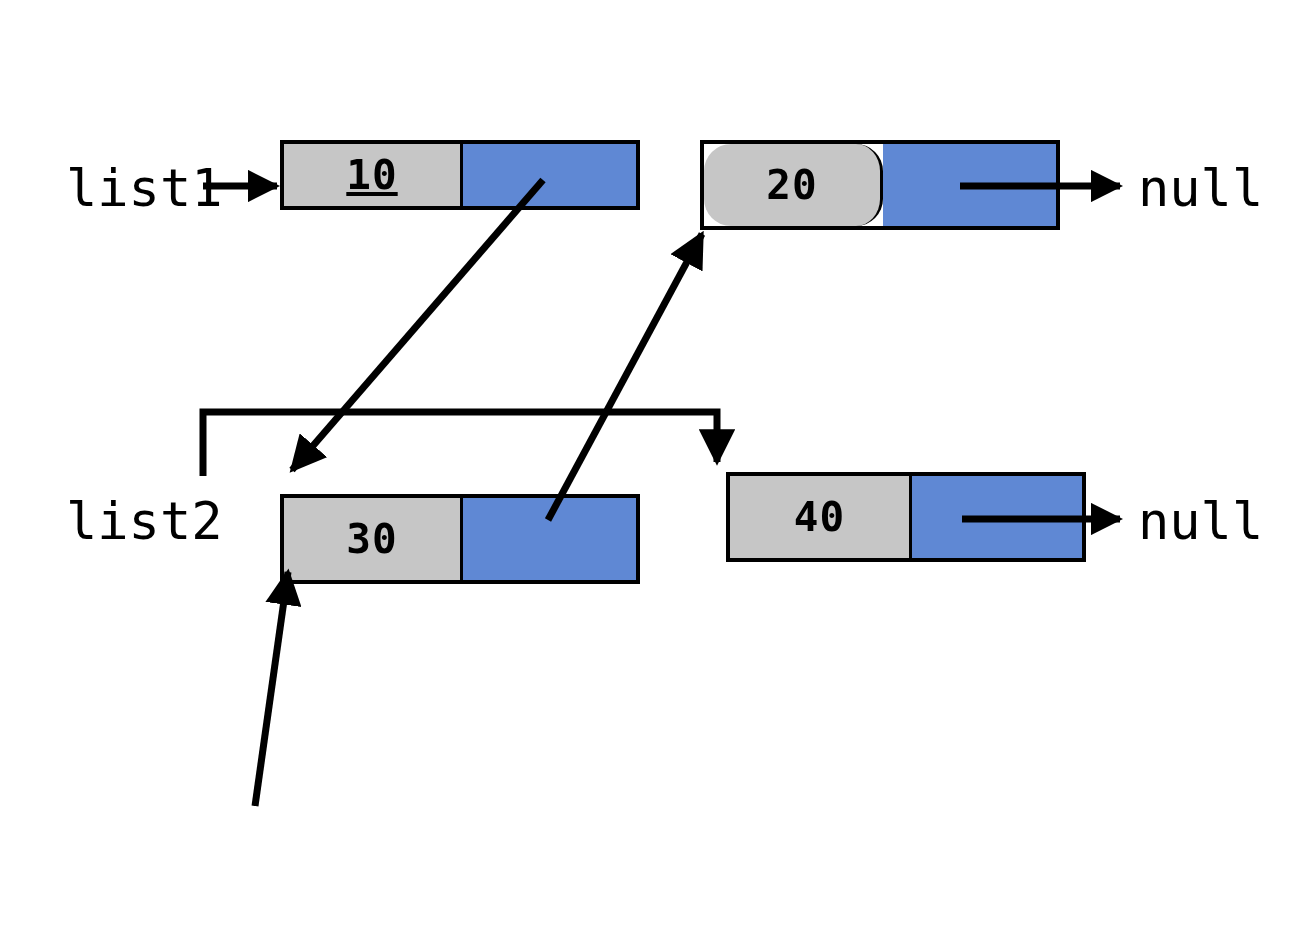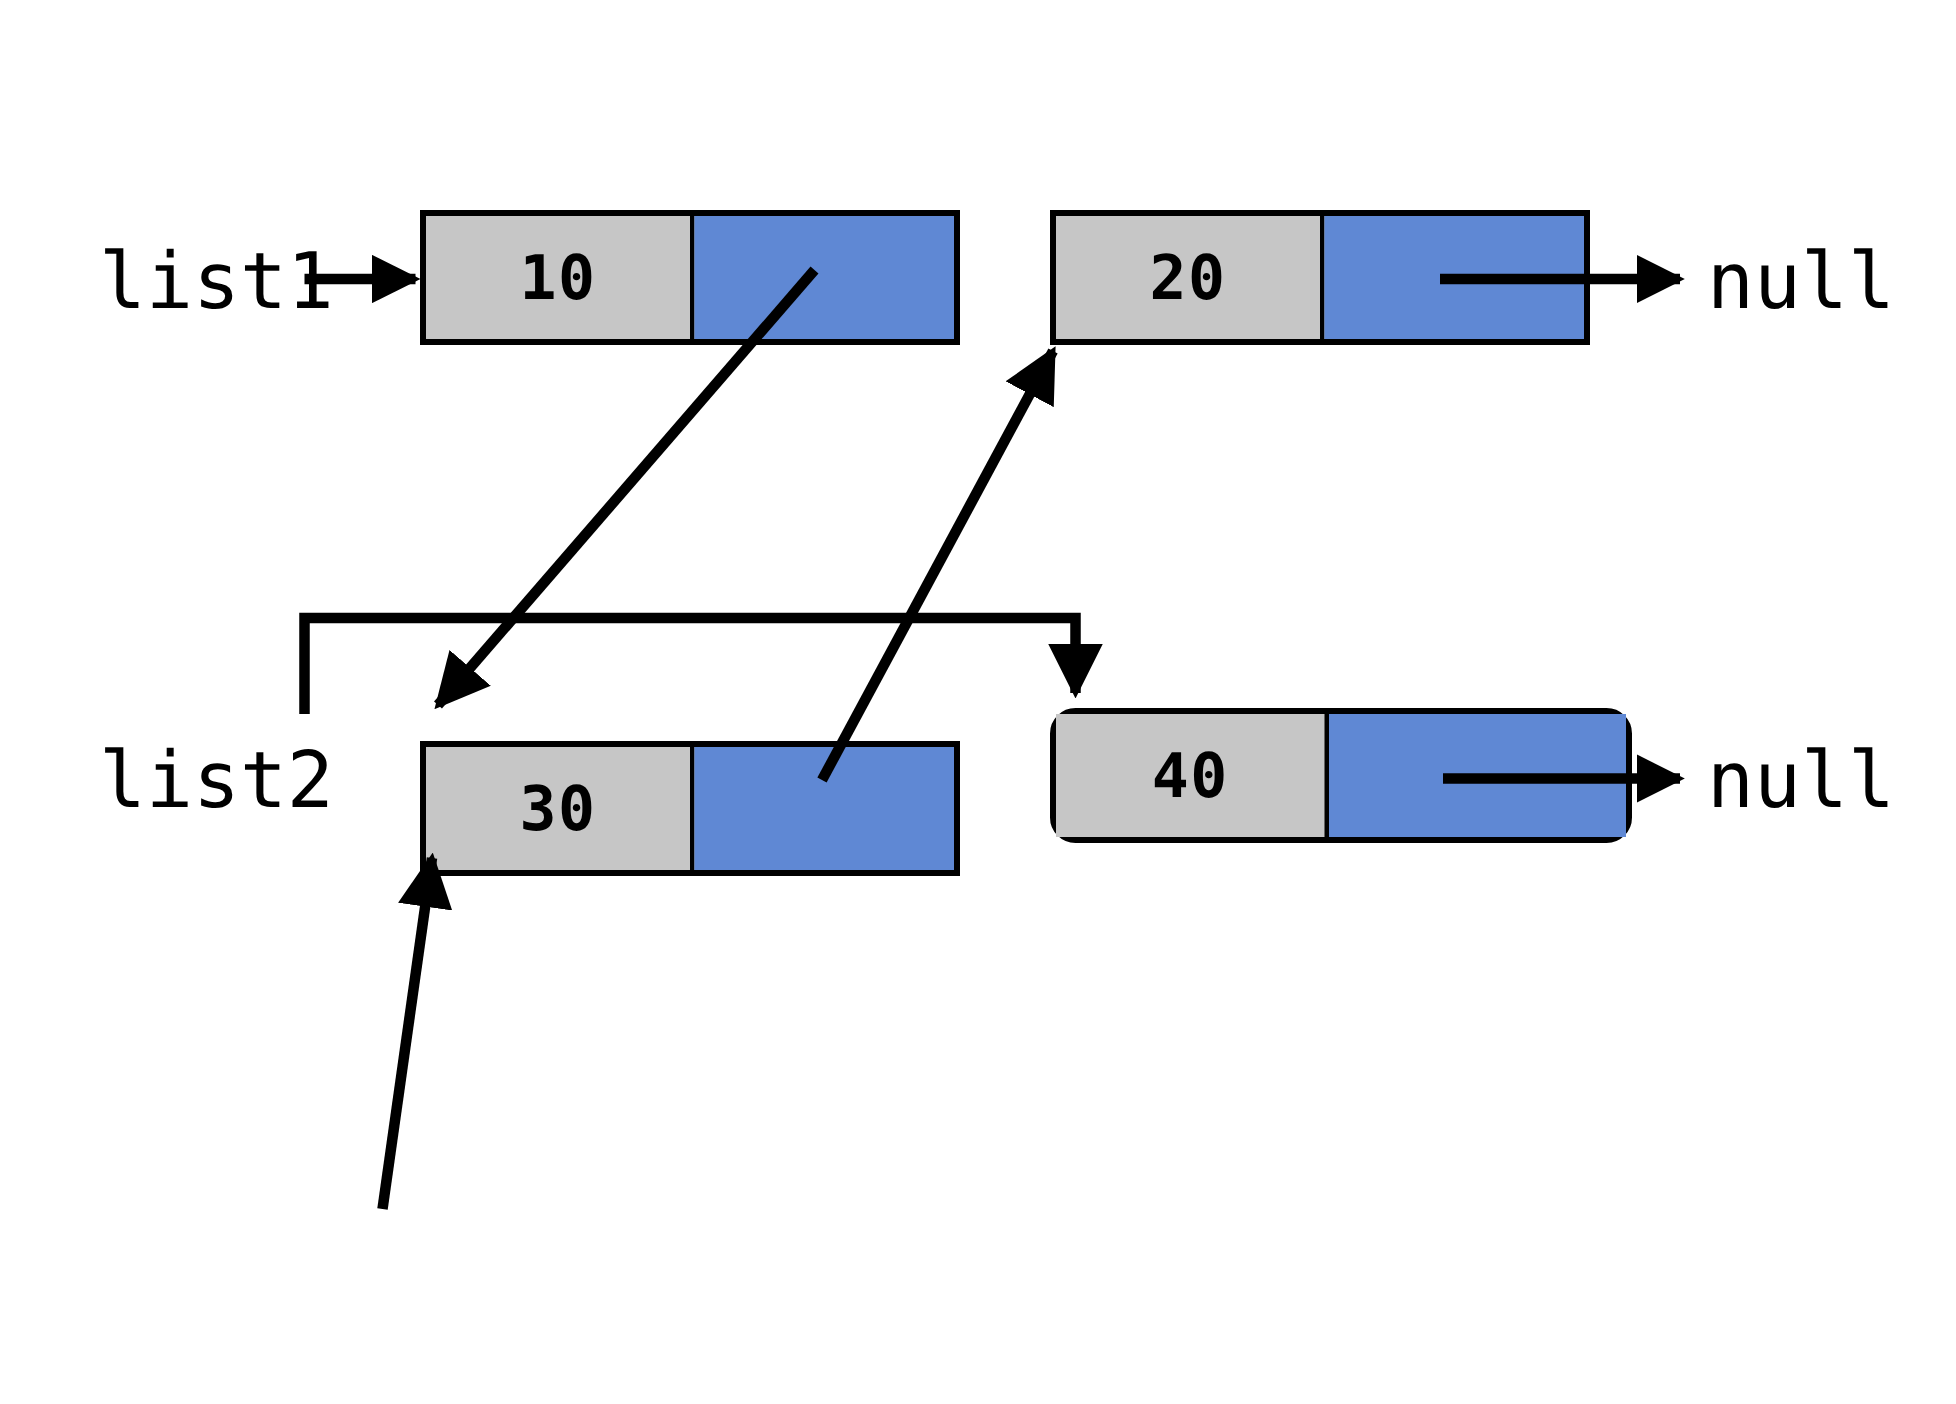--- a/index.html
+++ b/index.html
@@ -64,42 +64,42 @@
     white-space: nowrap;
     line-height: 1;
     user-select: none;
   }
 </style>
 </head>
 <body>
 
 <div id="canvas">
 
-  <div class="node" style="left:280px; top:140px; width:360px; height:90px;">
+  <div class="node" style="left:280px; top:140px; width:360px; height:70px;text-decoration:underline;">
     <div class="cell-data" style="width:179px;">
       <span class="val">10</span>
     </div>
     <div class="cell-ptr" style="flex:1;"></div>
   </div>
 
   <div class="node" style="left:700px; top:140px; width:360px; height:90px;">
-    <div class="cell-data" style="width:179px;">
+    <div class="cell-data" style="width:179px;border-radius:27px;">
       <span class="val">20</span>
     </div>
     <div class="cell-ptr" style="flex:1;"></div>
   </div>
 
   <div class="node" style="left:280px; top:494px; width:360px; height:90px;">
     <div class="cell-data" style="width:179px;">
       <span class="val">30</span>
     </div>
     <div class="cell-ptr" style="flex:1;"></div>
   </div>
 
-  <div class="node" style="left:700px; top:472px; width:388px; height:90px;border-radius:17px;">
+  <div class="node" style="left:726px; top:472px; width:360px; height:90px;">
     <div class="cell-data" style="width:182px;">
       <span class="val">40</span>
     </div>
     <div class="cell-ptr" style="flex:1;"></div>
   </div>
 
   <svg class="layer" viewBox="0 0 1304 936" xmlns="http://www.w3.org/2000/svg">
     <defs>
       <marker id="ah" viewBox="0 0 10 10" refX="9" refY="5" markerWidth="5.2" markerHeight="5.2" orient="auto-start-reverse">
         <path d="M 0 0 L 10 5 L 0 10 z" fill="#000000"></path>

